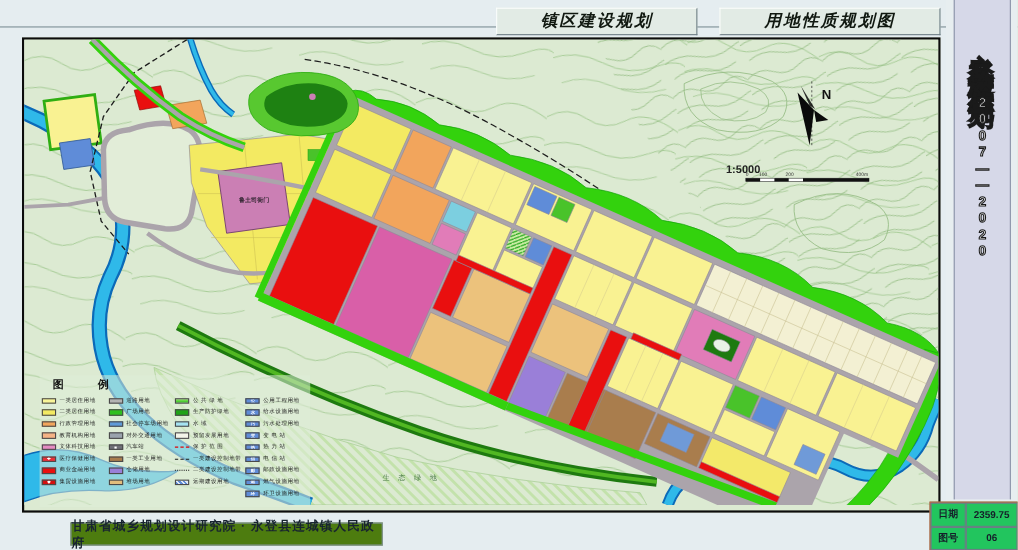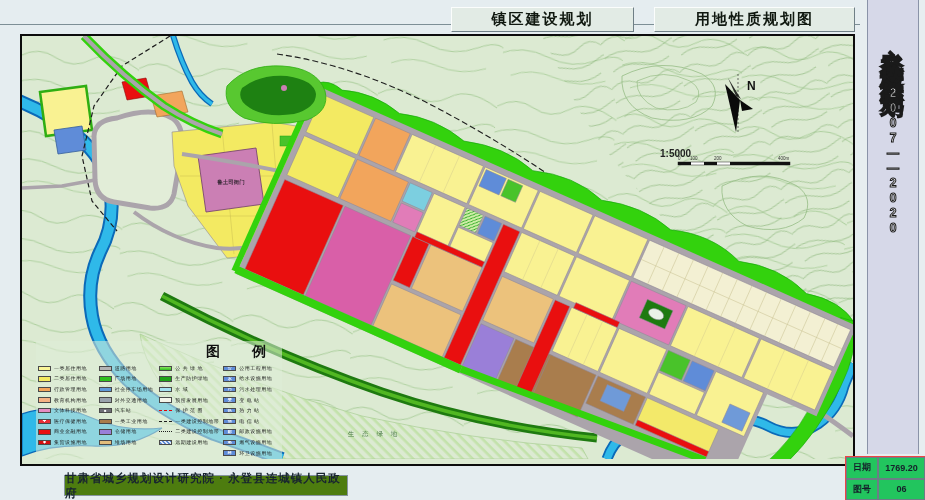--- a/index.html
+++ b/index.html
@@ -4,21 +4,21 @@
 <style>
   html,body{margin:0;padding:0;}
   body{width:925px;height:500px;position:relative;overflow:hidden;
        background:#e5edf0;font-family:"Liberation Sans",sans-serif;}
 
   
   .top-rule{position:absolute;left:0;top:24px;width:925px;height:0;border-top:1.5px solid #7d8f96;}
   .title-box{position:absolute;top:7px;height:23px;background:#e2ebe5;
              border:1px solid #6f7f86;border-top-color:#fbfdfc;border-left-color:#fbfdfc;
              display:flex;align-items:center;justify-content:center;
-             font-weight:bold;font-size:15px;color:#101810;letter-spacing:2px;}
+             font-weight:bold;font-size:15px;color:#101810;letter-spacing:2px;font-style:italic;}
   .tb-left{left:451px;width:181px;}
   .tb-right{left:654px;width:199px;text-align:center;}
 
   
   .sidebar{position:absolute;left:860px;top:0;width:65px;height:500px;background:#e7eef0;}
   .side-panel{position:absolute;left:7px;top:0;width:50px;height:454px;background:#d6d8e8;
               border-left:1px solid #8a93a8;border-right:1px solid #8a93a8;
               display:flex;flex-direction:column;align-items:center;}
   .v-title{writing-mode:vertical-rl;text-orientation:upright;margin-top:30px;
            font-size:23px;font-weight:bold;color:#ffffff;letter-spacing:5px;
@@ -40,21 +40,21 @@
               font-size:11.5px;font-weight:bold;color:#182430;letter-spacing:1px;}
 
   
   .map-frame{position:absolute;left:20px;top:34px;width:831px;height:428px;
              border:2.5px solid #0c0c0c;background:#dcead2;}
   .map-frame svg{display:block;}
 
   
   .legend{position:absolute;left:14px;top:305px;width:242px;height:118px;
           background:rgba(223,236,215,0.55);padding:1px 2px;}
-  .legend-title{text-align:right;font-size:14px;font-weight:bold;color:#101010;
+  .legend-title{text-align:left;font-size:10px;font-weight:bold;color:#101010;
                 letter-spacing:14px;margin:1px 0 2px 10px;}
   .legend-cols{display:flex;gap:4px;}
   .lcol{flex:1;display:flex;flex-direction:column;}
   .litem{display:flex;align-items:center;gap:3px;height:10.6px;}
   .sw{width:13px;height:5.5px;flex:none;border:1px solid #4a4a4a;box-sizing:border-box;
       display:flex;align-items:center;justify-content:center;overflow:hidden;}
   .swi{font-size:4px;line-height:1;color:#ffffff;font-weight:bold;}
   .ll{font-size:5px;line-height:1;color:#1c1c1c;white-space:nowrap;letter-spacing:0.5px;}
   .sw.gradient-green{background:linear-gradient(180deg,#8ae260,#2fc01e);}
   .sw.water{background:#a5e3f2;}
@@ -413,18 +413,18 @@
 
 <div class="sidebar">
   <div class="side-panel">
     <div class="v-title">永登县连城镇总体规划</div>
     <div class="v-period">2007——2020</div>
   </div>
 </div>
 
 <div class="info-table">
   <div class="info-cell">日期</div>
-  <div class="info-cell">1769.20</div>
+  <div class="info-cell">2359.75</div>
   <div class="info-cell">图号</div>
   <div class="info-cell">06</div>
 </div>
 
 <div class="credit-box">甘肃省城乡规划设计研究院 · 永登县连城镇人民政府</div>
 
 </body></html>

